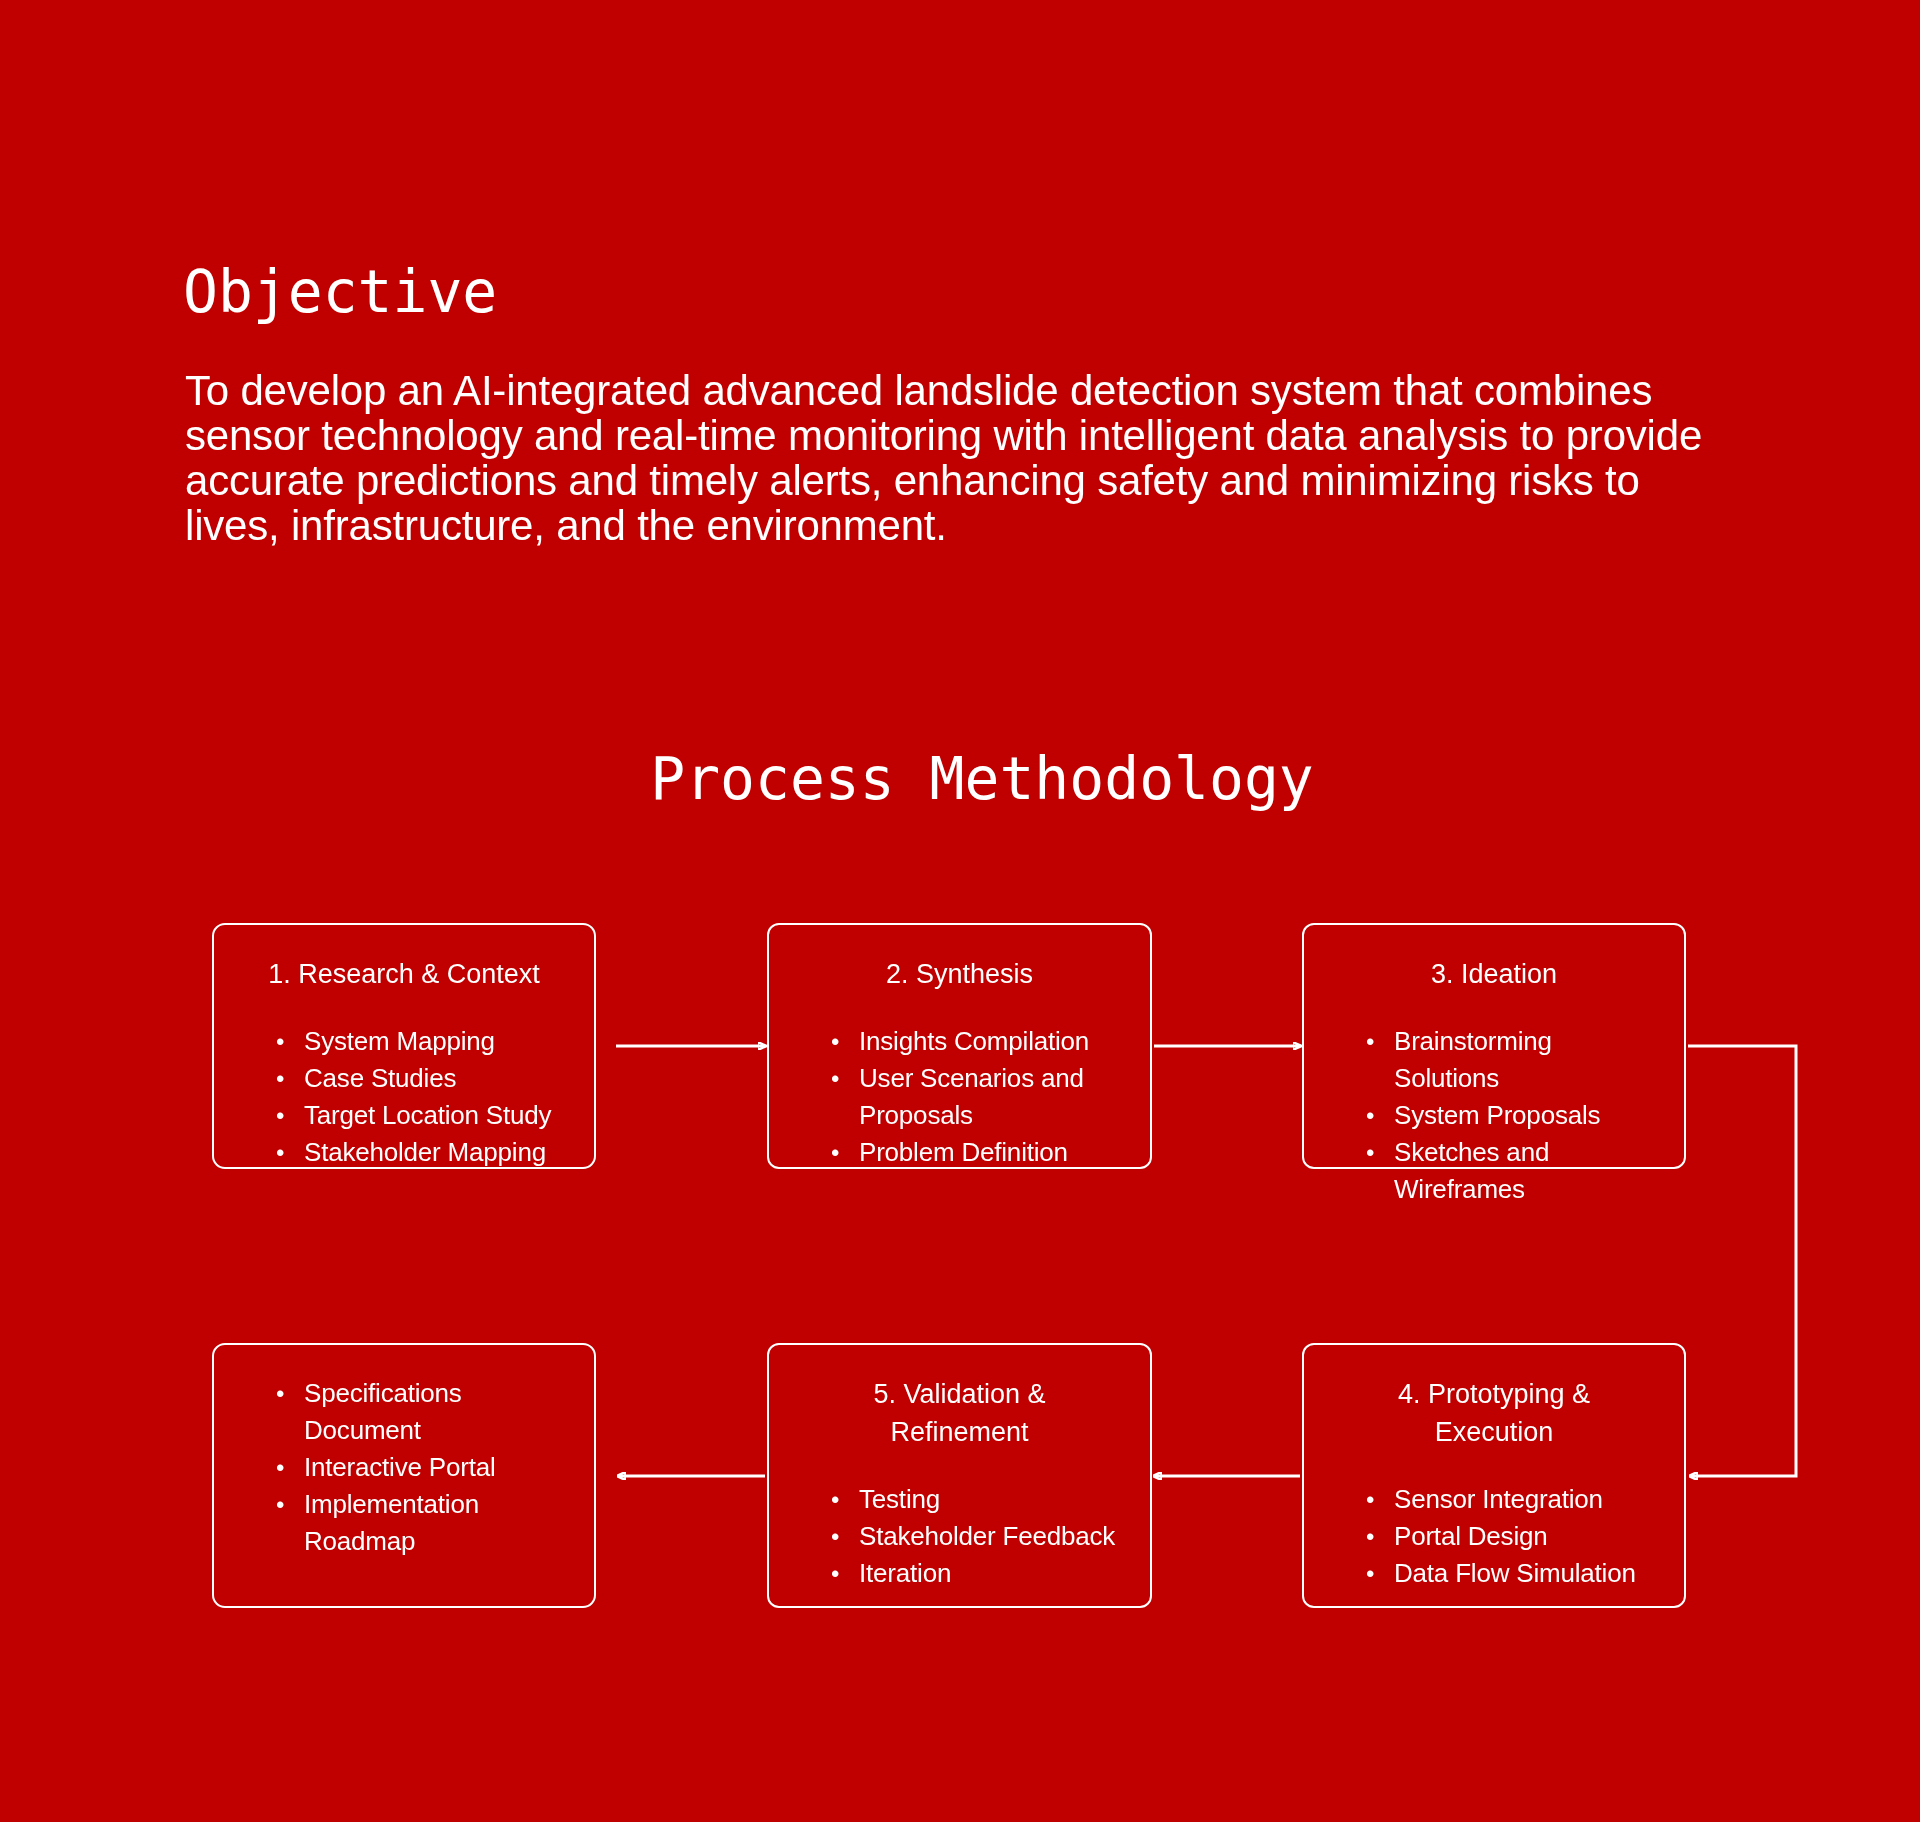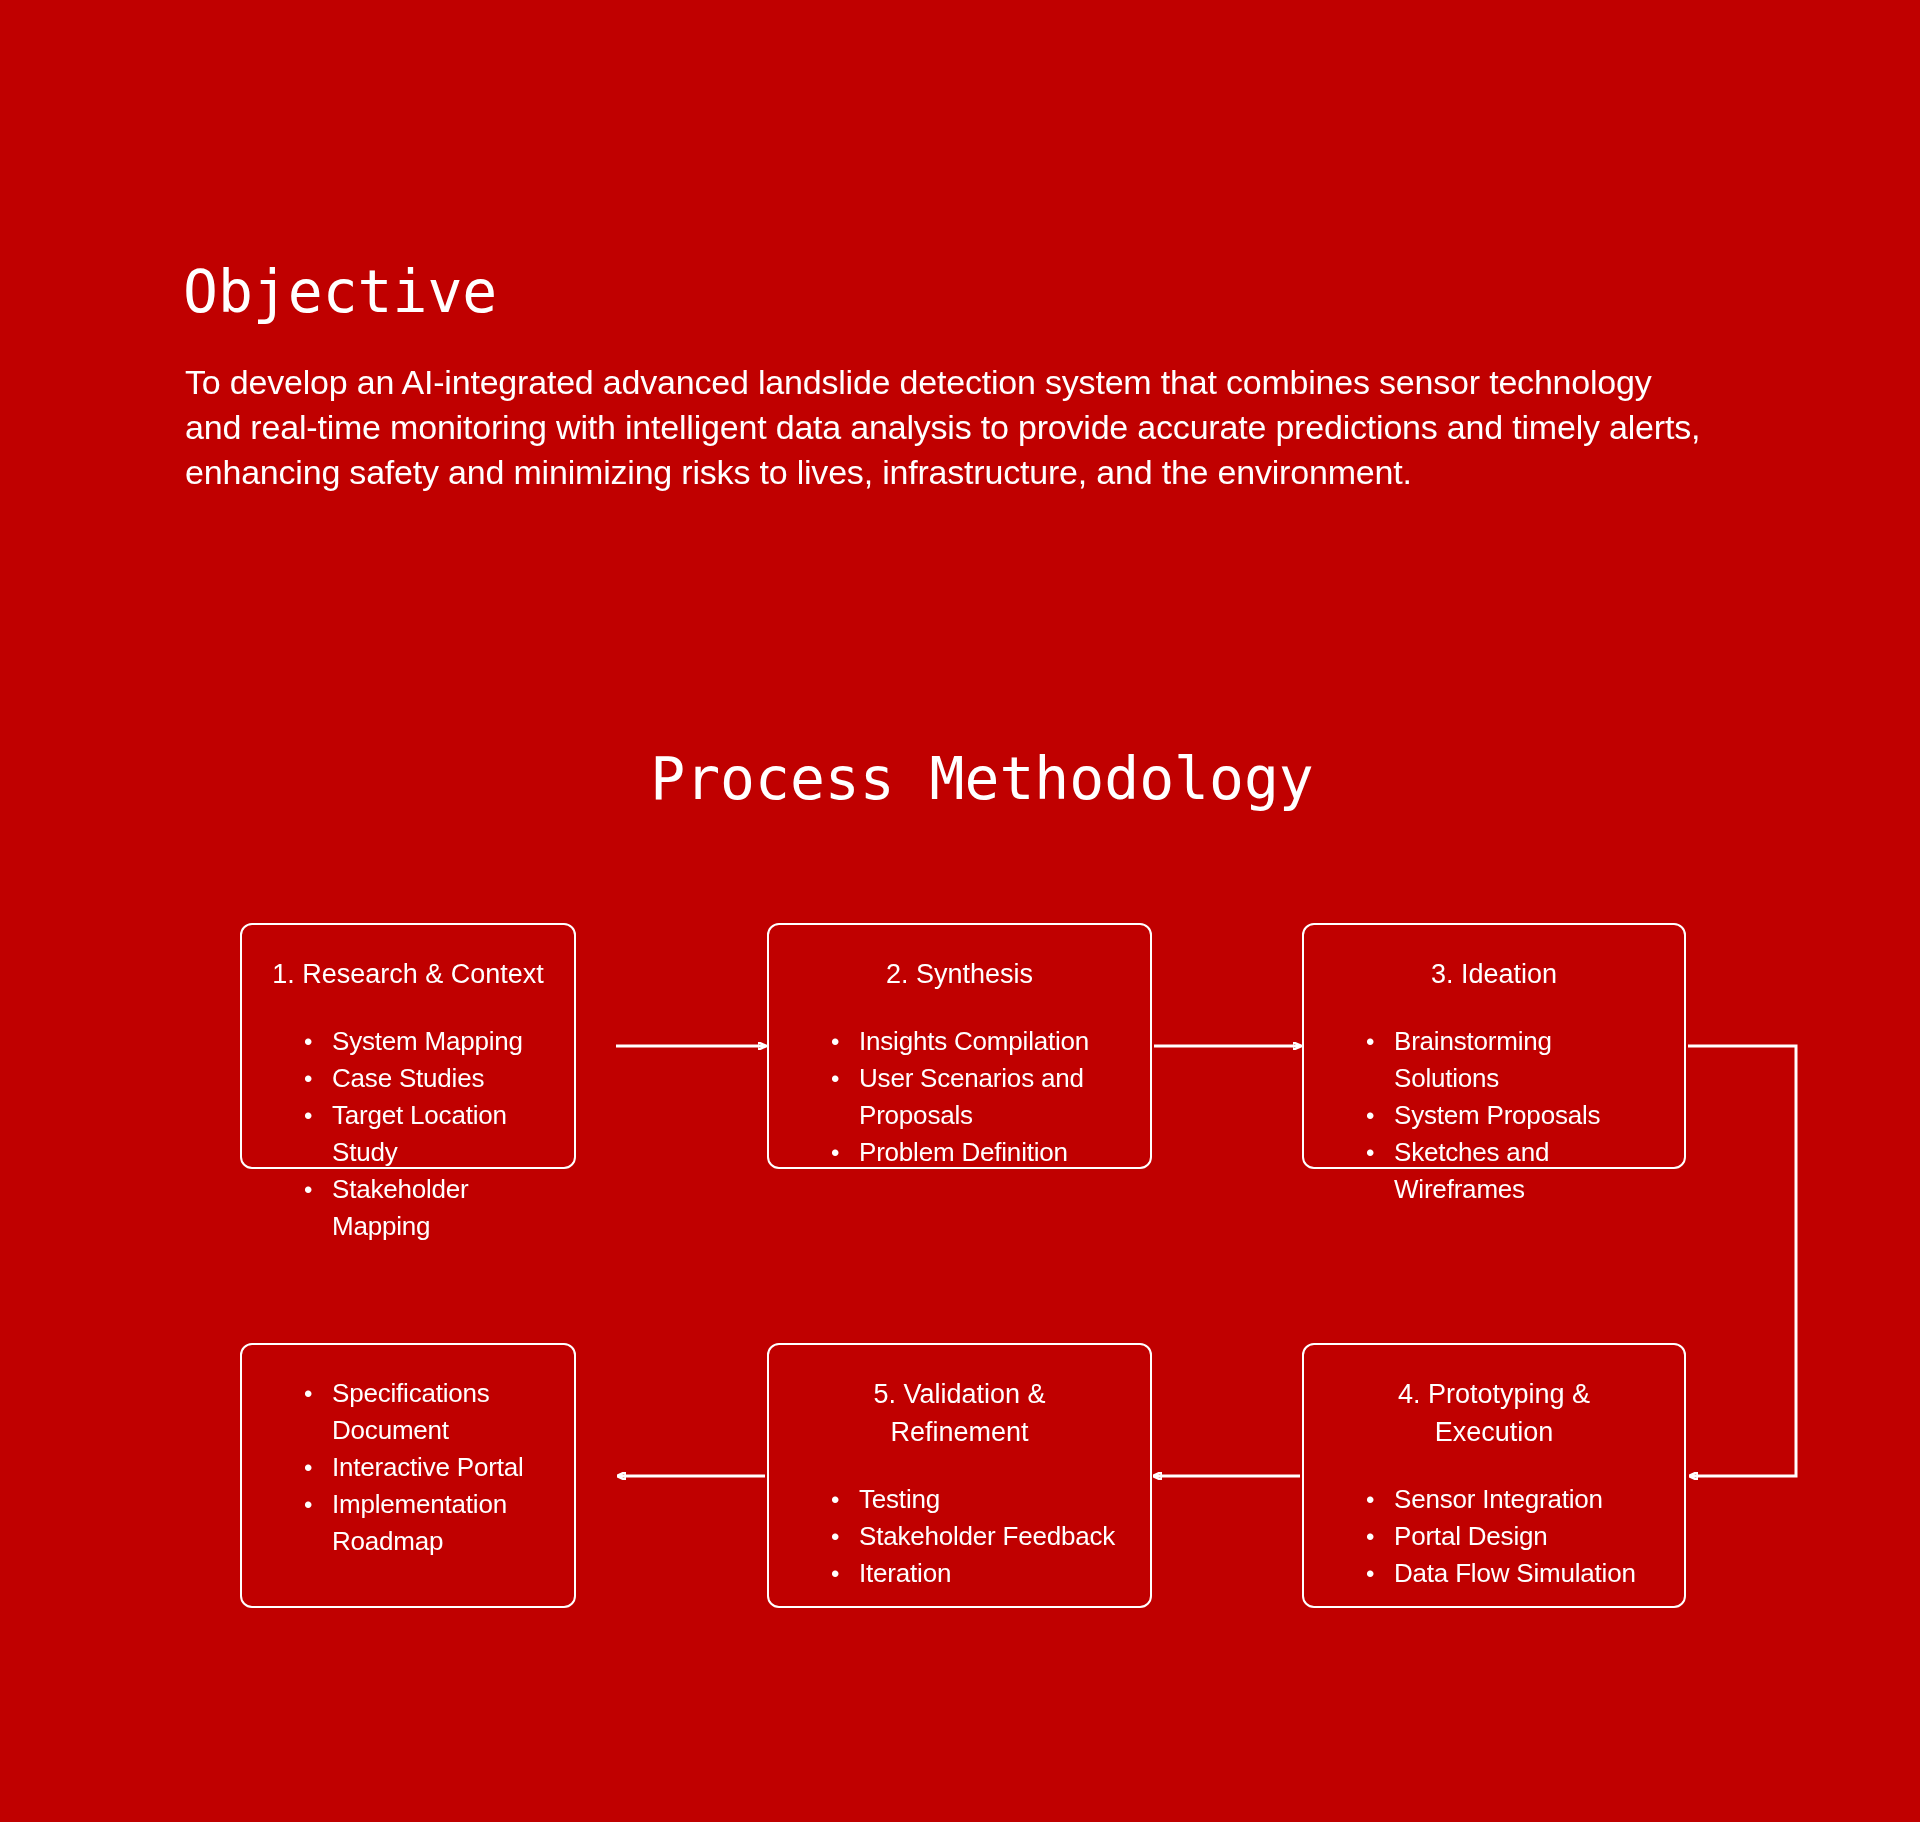--- a/index.html
+++ b/index.html
@@ -28,21 +28,21 @@
     font-size: 58px;
     font-weight: 400;
     letter-spacing: 0px;
     line-height: 1.1;
   }
   .objective-paragraph {
     position: absolute;
     left: 185px;
     top: 326px;
     width: 1520px;
-    font-size: 34px;
+    font-size: 42px;
     line-height: 45px;
     font-weight: 400;
     letter-spacing: -0.2px;
   }
   .process-heading {
     position: absolute;
     left: 0;
     top: 700px;
     width: 1920px;
     text-align: center;
@@ -58,21 +58,21 @@
 
   .step-box {
     position: absolute;
     border: 2px solid var(--line);
     border-radius: 12px;
     padding: 30px 28px 0 28px;
     background: transparent;
   }
   .step-box.row1 { top: 923px; height: 246px; }
   .step-box.row2 { top: 1343px; height: 265px; }
-  .col1 { left: 240px; width: 336px; }
+  .col1 { left: 212px; width: 384px; border-radius: 13px; }
   .col2 { left: 767px; width: 385px; }
   .col3 { left: 1302px; width: 384px; }
 
   .step-title {
     text-align: center;
     font-size: 27px;
     line-height: 38px;
     font-weight: 400;
     white-space: pre-line;
     margin: 0 0 30px 0;

